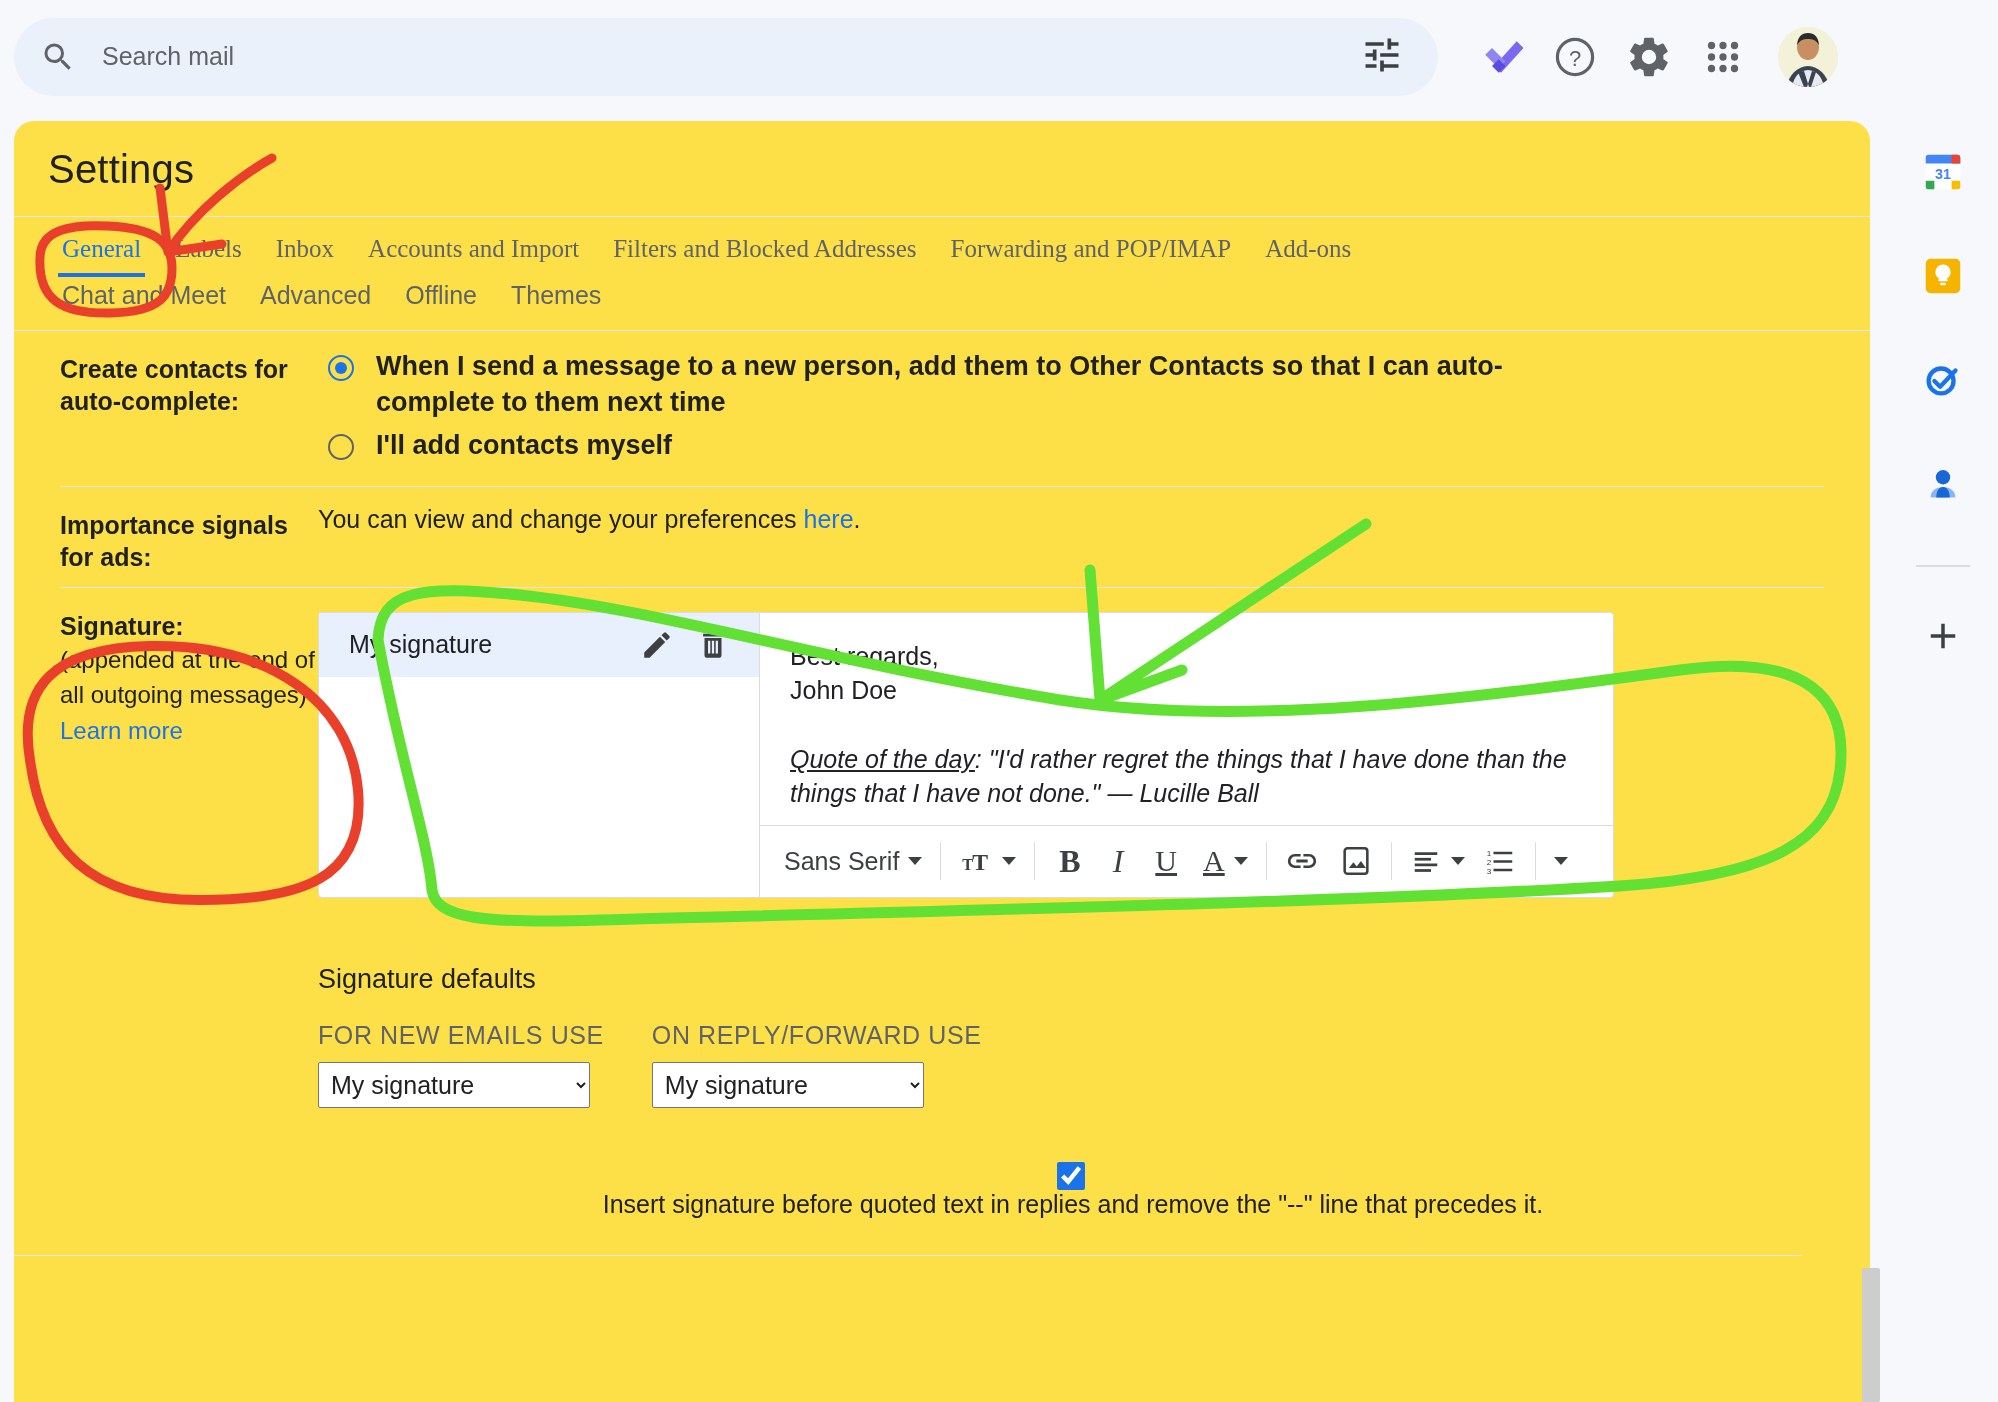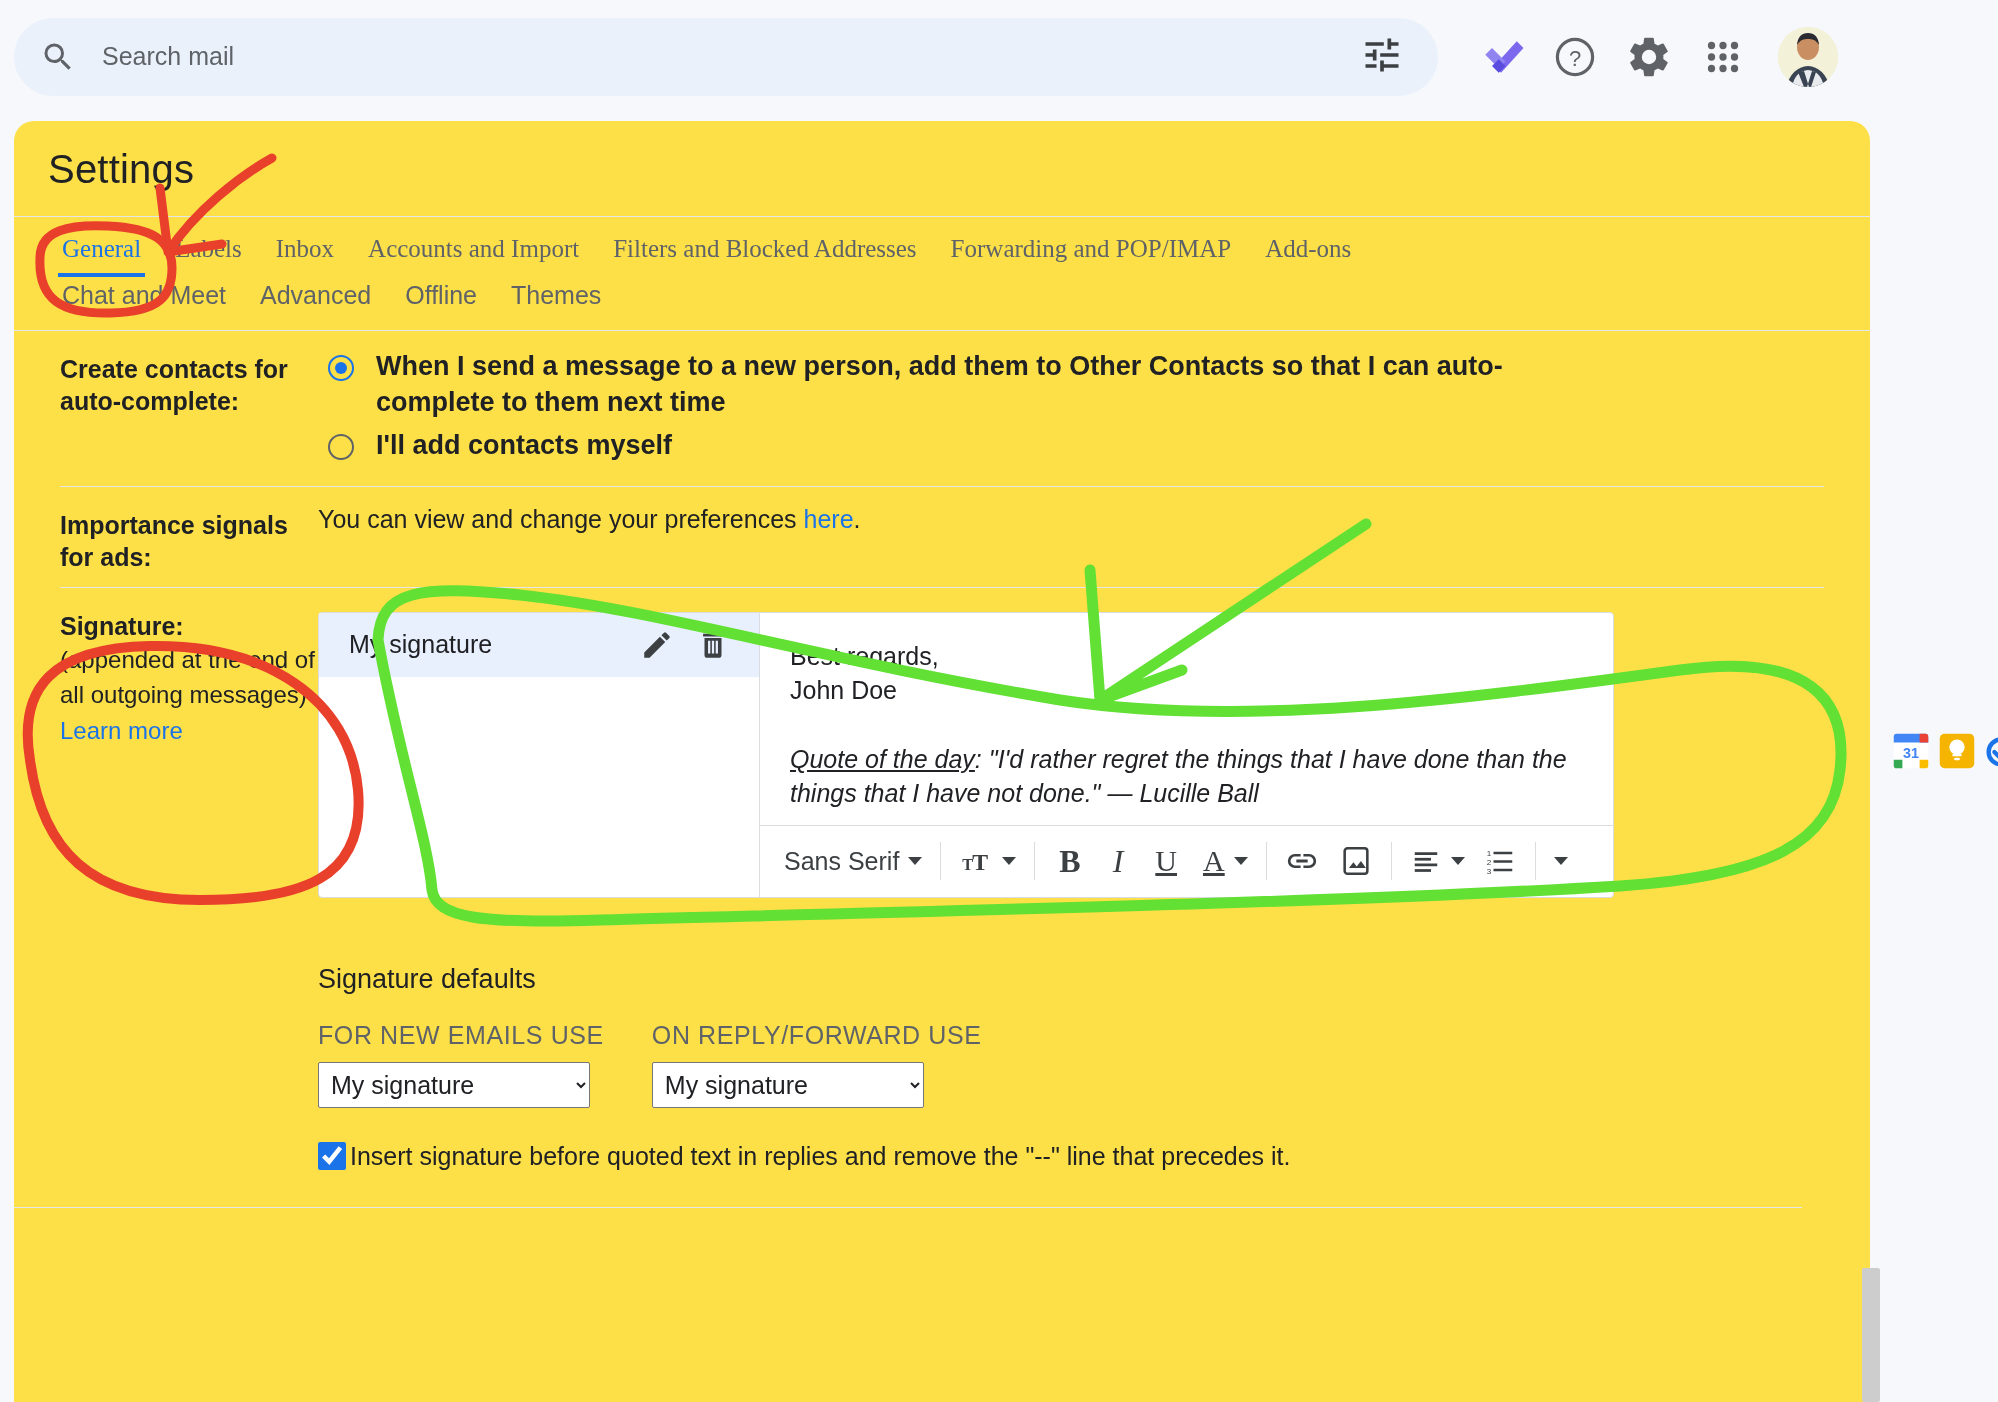--- a/index.html
+++ b/index.html
@@ -48,21 +48,21 @@
     margin-left: 18px; margin-right: 24px;
     overflow: hidden; flex: 0 0 auto; cursor: pointer;
     background: #f2f0d8;
   }
 
   
   .sidepanel {
     position: absolute; top: 113px; right: 0;
     width: 110px; height: 1289px;
     background: #f6f8fc;
-    display: flex; flex-direction: row; align-items: center;
+    display: flex; flex-direction: column; align-items: center;
     padding-top: 28px;
   }
   .side-item {
     width: 62px; height: 62px; margin-bottom: 42px;
     display: flex; align-items: center; justify-content: center;
     cursor: pointer; border-radius: 8px;
   }
   .side-div {
     width: 54px; height: 2px; background: #dadce0;
     margin: 8px 0 38px 0;
@@ -179,21 +179,21 @@
   .def-cap {
     font-size: 25px; color: #5f6368; letter-spacing: .6px;
     margin-bottom: 12px;
   }
   select.def-sel {
     width: 272px; height: 46px; font-size: 25px;
     font-family: "Liberation Sans", sans-serif;
     color: #202124; background: #fff;
     border: 1px solid #767676; border-radius: 2px; padding-left: 8px;
   }
-  .check-line { display: flex; align-items: center; margin-top: 34px; }
+  .check-line { display: flex; align-items: center; margin-top: 54px; flex-direction: column; }
   input.cbx {
     width: 28px; height: 28px; margin: 0; accent-color: #1a73e8; cursor: pointer;
   }
   .check-text { font-size: 25px; color: #202124; margin-left: 4px; }
 
   .bottom-rule { margin-top: 36px; height: 1px; background: #e4e6e9; width: 1810px; }
 
   
   .scroll-track {
     position: absolute; right: 118px; top: 121px;

